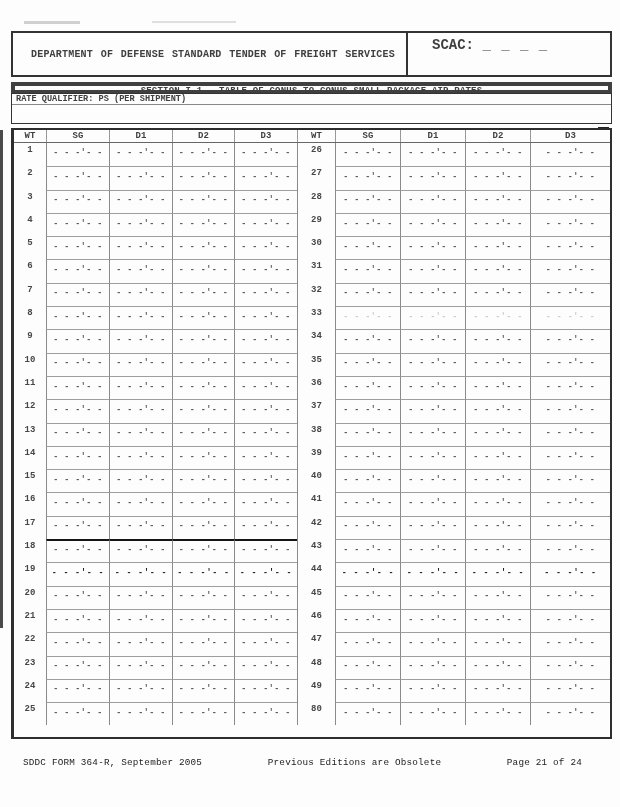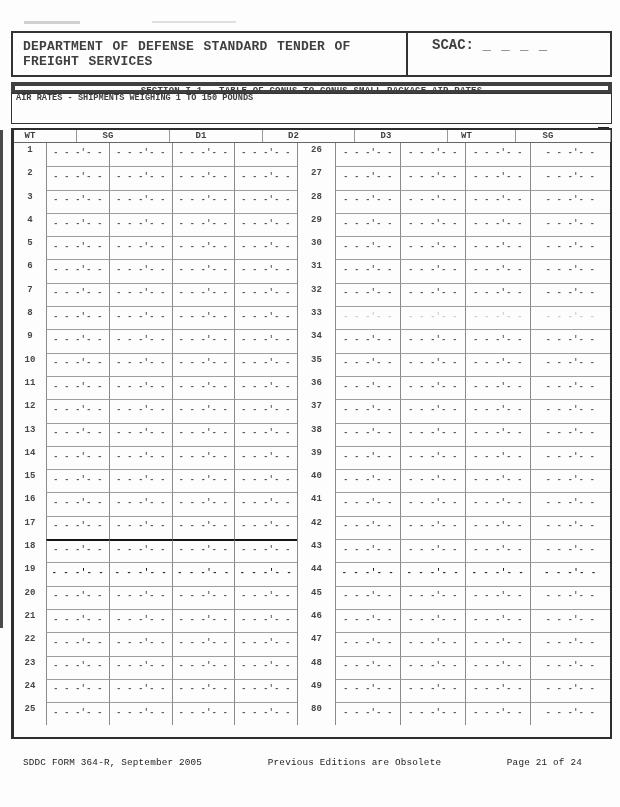--- a/index.html
+++ b/index.html
@@ -10,41 +10,41 @@
   }
   
   .smudge{position:absolute;background:#9a9a9a;opacity:.45;}
   .smudge.s1{left:24px;top:21px;width:56px;height:3px;}
   .smudge.s2{left:152px;top:21px;width:84px;height:2px;opacity:.3;}
   .edge-bar{position:absolute;left:0;top:130px;width:3px;height:498px;background:#2b2b2b;opacity:.85;}
   .corner-blob{position:absolute;left:598px;top:127px;width:11px;height:15px;background:#222;}
   
   .hdr-box{position:absolute;left:11px;top:31px;width:601px;height:46px;
     border:2px solid #333;box-sizing:border-box;display:flex;background:#fdfdfd;}
-  .hdr-title{width:393px;display:flex;align-items:center;padding-left:10px;
-    font-size:13px;font-weight:700;word-spacing:1.5px;letter-spacing:.2px;box-sizing:border-box;}
+  .hdr-title{width:393px;display:flex;align-items:center;padding-left:18px;
+    font-size:10px;font-weight:700;word-spacing:1.5px;letter-spacing:.2px;box-sizing:border-box;}
   .hdr-right{flex:1;border-left:2px solid #333;padding:6px 0 0 24px;
     font-size:14px;font-weight:700;line-height:13px;box-sizing:border-box;}
   .blank{color:#6a6a6a;font-weight:600;letter-spacing:1px;}
   
   .section-bar{position:absolute;left:11px;top:82px;width:601px;height:12px;
     border:4px solid #404040;box-sizing:border-box;text-align:center;
     font-size:9px;font-weight:700;line-height:10px;letter-spacing:.2px;background:#fdfdfd;}
   
   .qual-box{position:absolute;left:11px;top:93px;width:601px;height:31px;
     border:1px solid #333;box-sizing:border-box;font-size:8.6px;font-weight:600;background:#fdfdfd;}
   .qual-box .l1{display:block;line-height:10px;padding-left:4px;border-bottom:1px solid #888;}
   .qual-box .ln{display:block;line-height:9.5px;padding-left:4px;}
   
   .rate-table{position:absolute;left:11px;top:128px;width:601px;height:611px;
     border:2px solid #2e2e2e;border-left-width:3px;box-sizing:border-box;background:#fdfdfd;}
   .los{height:11px;border-bottom:1px solid #666;text-align:center;
     font-size:8.8px;font-weight:700;line-height:11px;letter-spacing:.3px;}
   .grid-cols{display:grid;grid-template-columns:32px 63px 63px 62px 63px 38px 65px 65px 65px 80px;}
-  .colhdr{height:12px;border-bottom:1px solid #666;gap:30px;}
+  .colhdr{height:12px;border-bottom:1px solid #666;}
   .ch{font-size:9px;font-weight:700;text-align:center;line-height:12px;border-left:1px solid #999;}
   .ch.first{border-left:none;}
   .rows{grid-auto-rows:23.3px;}
   .wt{font-size:9px;font-weight:600;text-align:center;padding-top:2px;color:#474747;box-sizing:border-box;}
   .wt.vr{border-left:1px solid #8a8a8a;}
   .cell{border-left:1px solid #8a8a8a;border-top:1px solid #9e9e9e;
     display:flex;align-items:center;justify-content:center;box-sizing:border-box;}
   .cell.nt{border-top:none;}
   .dashes{font-size:8.4px;font-weight:600;color:#565656;letter-spacing:.5px;padding-bottom:3px;}
   .cell.bold .dashes{font-weight:800;color:#1f1f1f;letter-spacing:.8px;}
@@ -68,21 +68,21 @@
   <div class="hdr-box">
     <div class="hdr-title">DEPARTMENT OF DEFENSE STANDARD TENDER OF FREIGHT SERVICES</div>
     <div class="hdr-right">
       <div><span>SCAC:</span> <span class="blank">_ _ _ _</span></div>
     </div>
   </div>
 
   <div class="section-bar">SECTION I-1 - TABLE OF CONUS-TO-CONUS SMALL PACKAGE AIR RATES</div>
 
   <div class="qual-box">
-    <span class="ln">AIR RATES - SHIPMENTS WEIGHING 1 TO 150 POUNDS</span>
+    <span class="l1">RATE QUALIFIER: PS (PER SHIPMENT)</span>
   </div>
 
   <div class="rate-table">
     <div class="colhdr grid-cols">
         <div class="ch first">WT</div>
         <div class="ch">SG</div>
         <div class="ch">D1</div>
         <div class="ch">D2</div>
         <div class="ch">D3</div>
         <div class="ch">WT</div>

